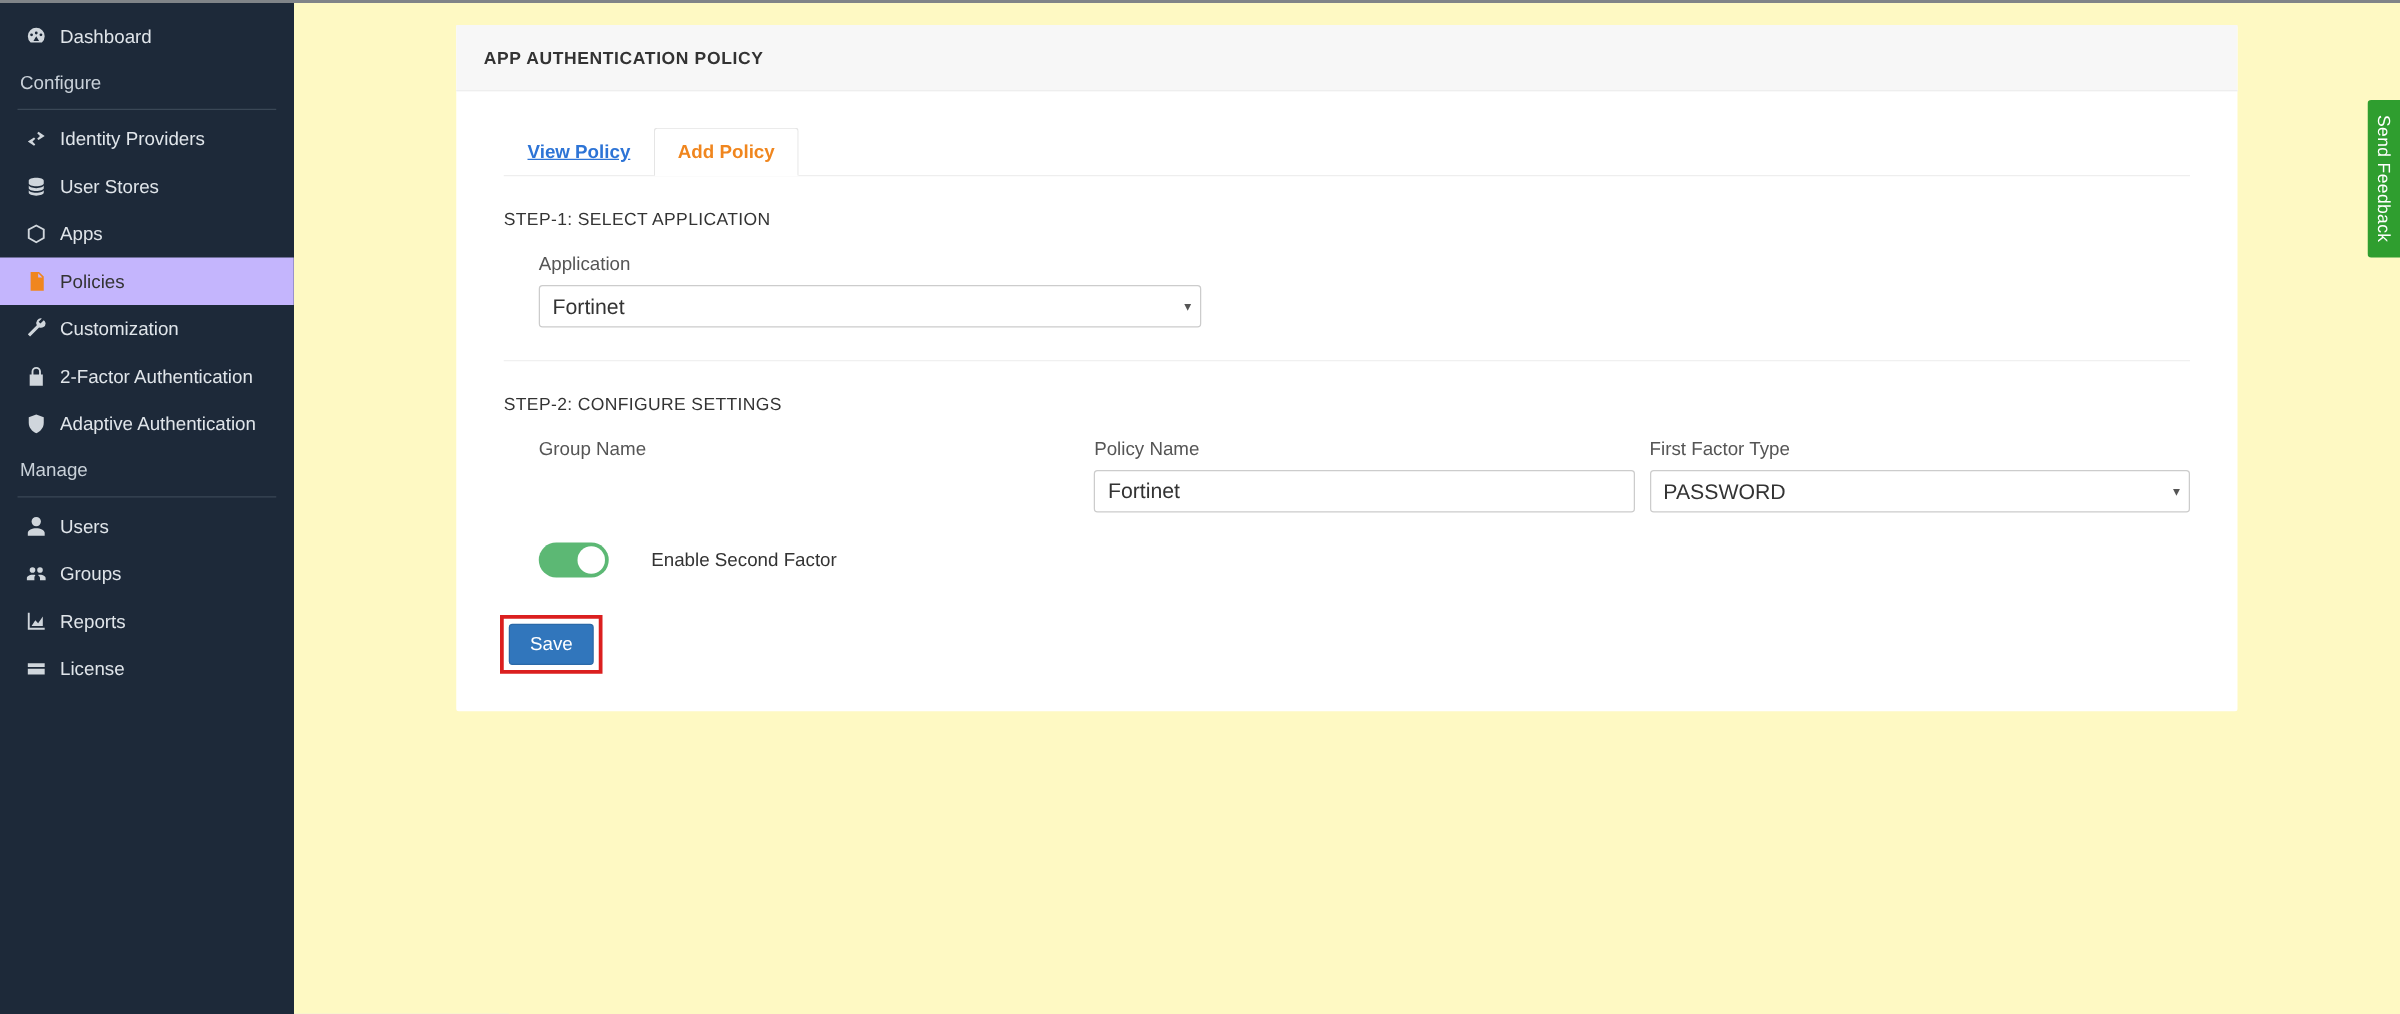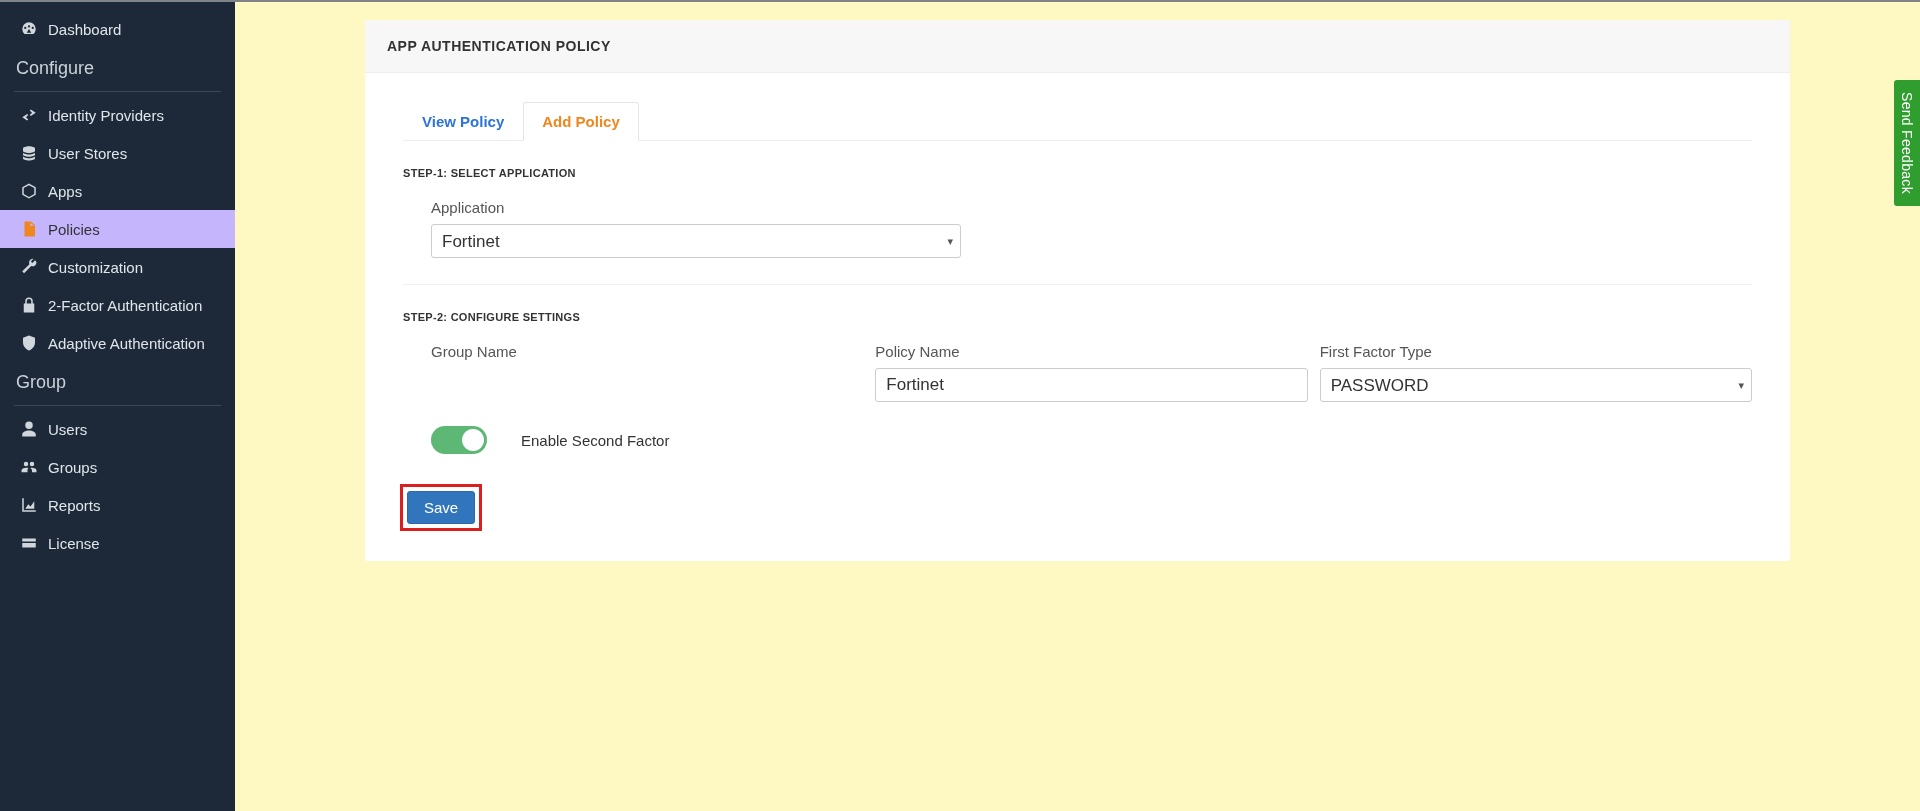--- a/index.html
+++ b/index.html
@@ -39,21 +39,21 @@
     display: inline-flex;
     justify-content: center;
   }
   .side-item .icon svg, .side-section .icon svg {
     width: 18px; height: 18px;
     fill: #d0d6dc;
   }
   .side-item .label { margin-left: 6px; }
   .side-section {
     color: #c9d1d9;
-    font-size: 18px;
+    font-size: 15px;
     padding: 10px 16px 8px 16px;
     cursor: default;
   }
   .side-hr {
     border: none;
     border-top: 1px solid #3a4756;
     margin: 4px 14px;
   }
 
   
@@ -90,33 +90,33 @@
   .tab {
     padding: 10px 18px;
     font-size: 15px;
     font-weight: 600;
     cursor: pointer;
     border: 1px solid transparent;
     border-bottom: none;
     position: relative;
     top: 1px;
   }
-  .tab.inactive { color: #2d74d6; }
+  .tab.inactive { color: #2d74d6; text-decoration: underline; }
   .tab.active {
     color: #f0861e;
     border: 1px solid #e5e5e5;
     border-bottom: 1px solid #fff;
     background: #fff;
     border-radius: 3px 3px 0 0;
   }
 
   
   .step-title {
-    font-weight: 700;
-    font-size: 11px;
+    font-weight: 400;
+    font-size: 14px;
     letter-spacing: 0.3px;
     margin: 6px 0 20px 0;
   }
   .form-block { padding-left: 28px; }
   .field-label {
     display: block;
     color: #555;
     margin-bottom: 8px;
     font-size: 15px;
   }
@@ -308,21 +308,21 @@
   <div class="side-item">
     <span class="icon">
       <svg viewBox="0 0 24 24">
           <path d="M12 2l8 3v6c0 5-3.4 9.4-8 11-4.6-1.6-8-6-8-11V5l8-3z"></path>
         </svg>
     </span>
     <span class="label">Adaptive Authentication</span>
   </div>
 
   <div class="side-section">
-    <span>Group</span>
+    <span>Manage</span>
   </div>
   <hr class="side-hr">
 
   <div class="side-item">
     <span class="icon">
       <svg viewBox="0 0 24 24">
           <path d="M12 12a5 5 0 100-10 5 5 0 000 10zm0 2c-4.4 0-9 2.2-9 5v3h18v-3c0-2.8-4.6-5-9-5z"></path>
         </svg>
     </span>
     <span class="label">Users</span>

